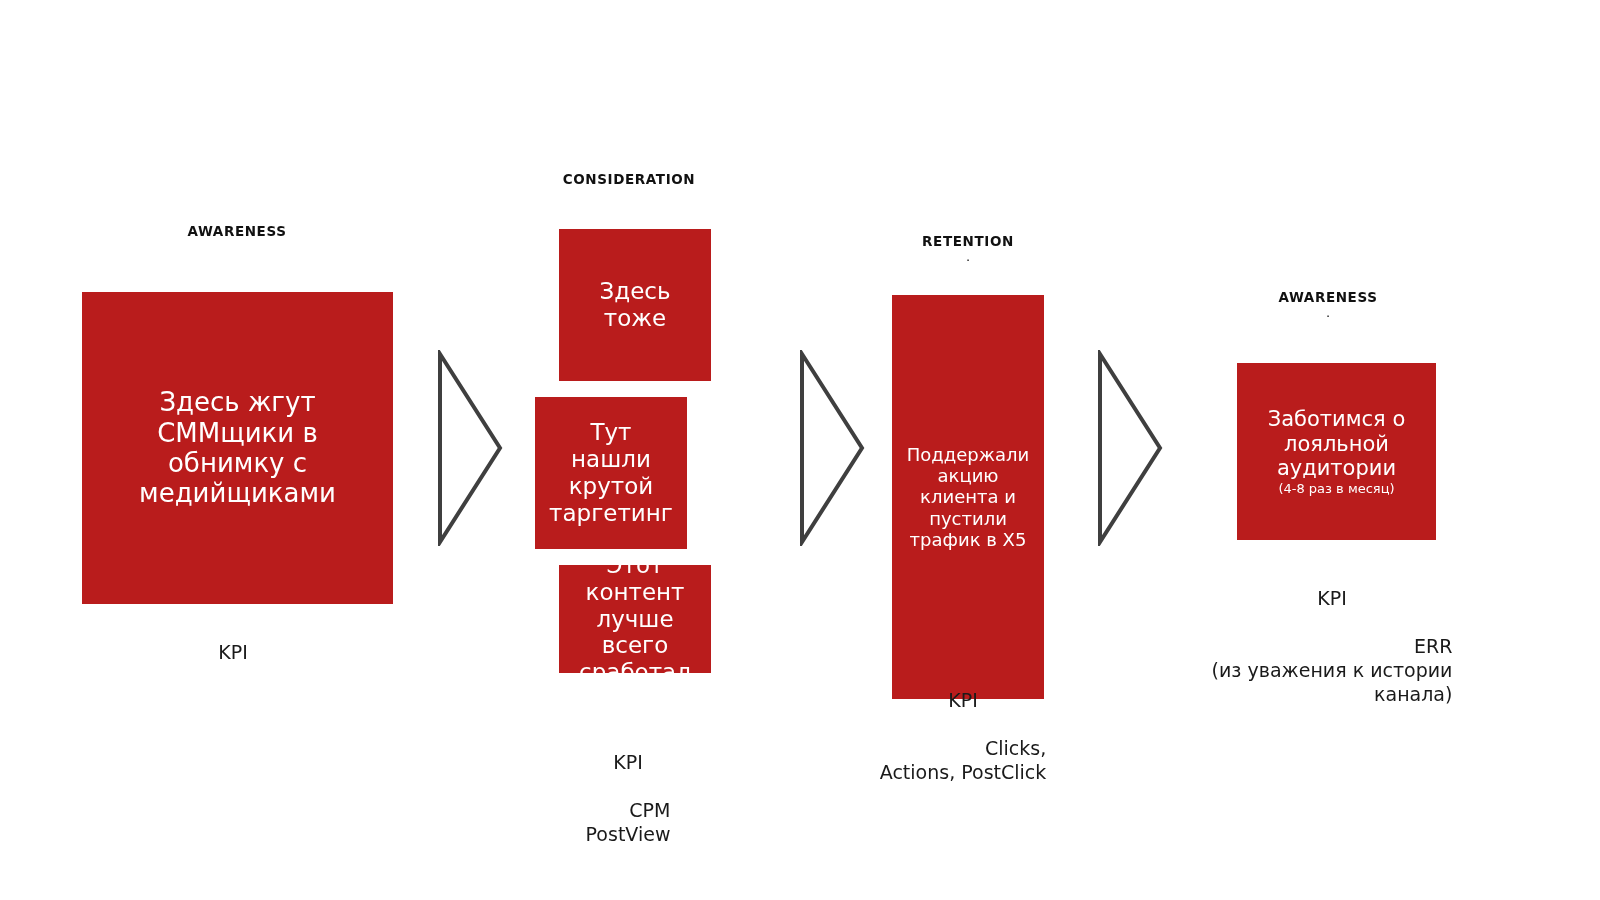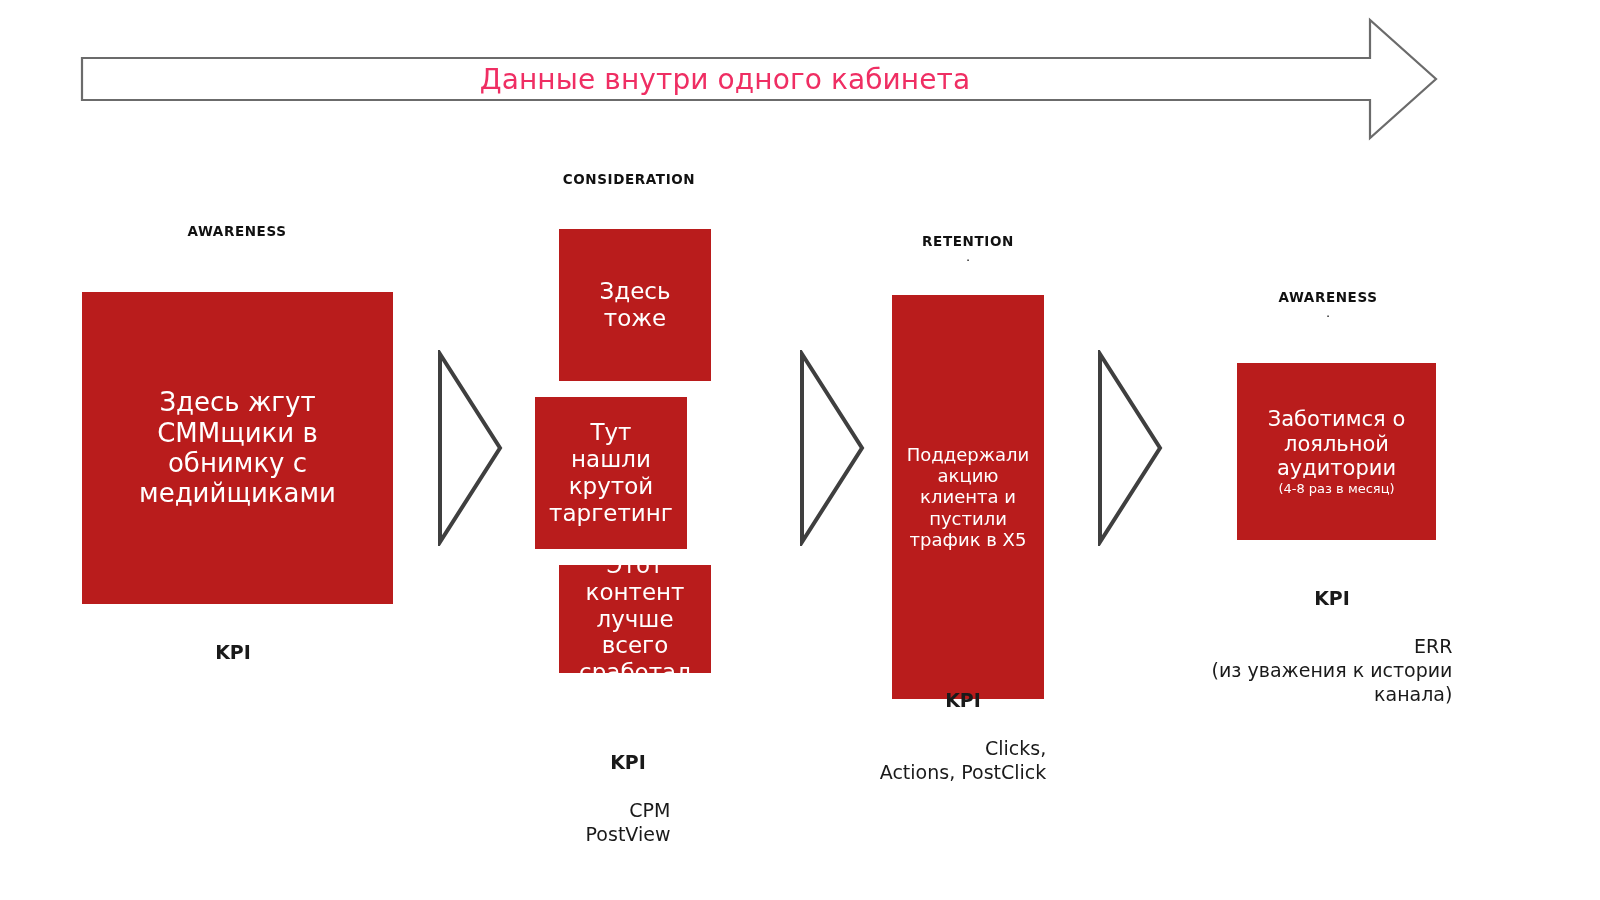--- a/index.html
+++ b/index.html
@@ -105,38 +105,31 @@
   .kpi {
     position: absolute;
     text-align: center;
     transform: translateX(-50%);
     color: #1a1a1a;
     font-size: 19px;
     line-height: 1.27;
   }
   .kpi-title {
     margin-bottom: 24px;
-    font-weight: bold;
   }
   .kpi-body {
     white-space: pre-line;
     text-align: right;
   }
 </style>
 </head>
 <body>
 
 <div id="canvas">
 
-  <div class="banner">
-    <svg viewBox="0 0 1360 130" xmlns="http://www.w3.org/2000/svg">
-      <polygon points="2,44 1290,44 1290,6 1356,65 1290,124 1290,86 2,86" fill="#ffffff" stroke="#6b6b6b" stroke-width="2.2"></polygon>
-    </svg>
-    <div class="banner-title">Данные внутри одного кабинета</div>
-  </div>
 
   <div class="stage-label" style="left:237px; top:223px;">AWARENESS</div>
 
   <div class="block" style="left:82px; top:292px; width:311px; height:312px; font-size:26px;">
     <div class="block-text">Здесь жгут
 СММщики в
 обнимку с
 медийщиками</div>
   </div>
 

